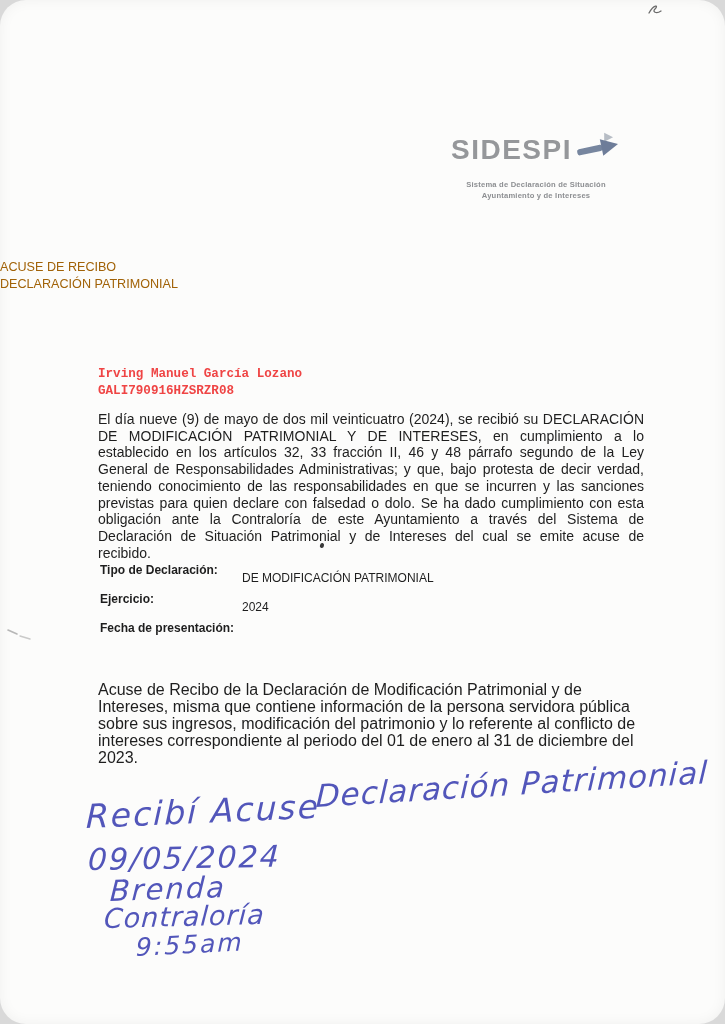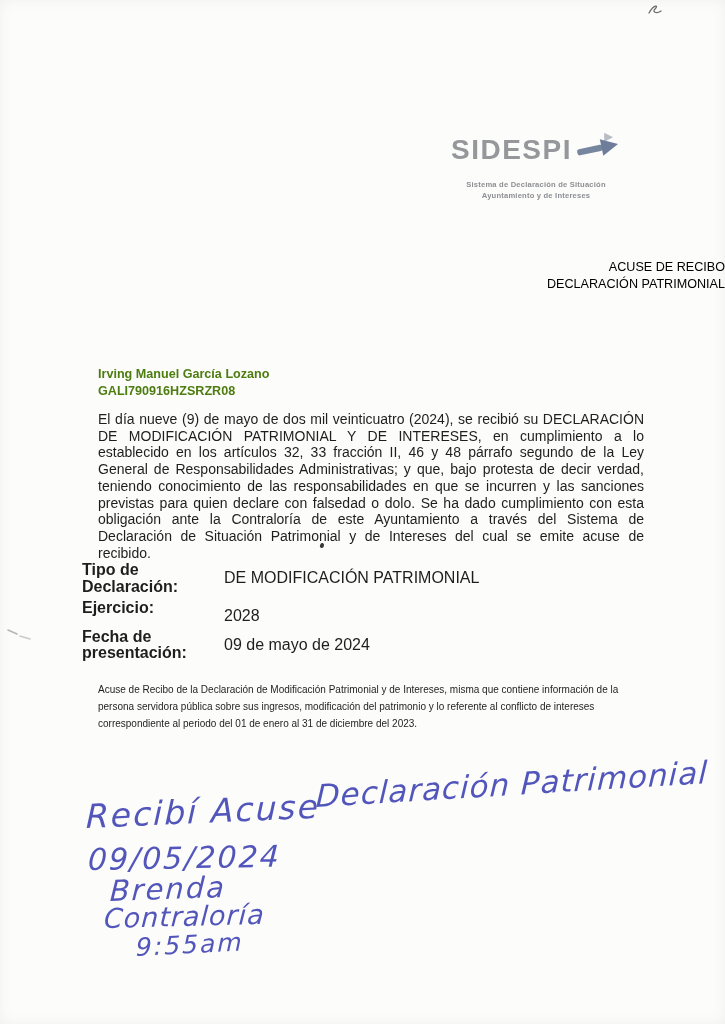--- a/index.html
+++ b/index.html
@@ -9,38 +9,39 @@
   .page {
     position: relative;
     width: 725px;
     height: 1024px;
     margin: 0 auto;
     background: #fcfcfb;
     overflow: hidden;
     box-shadow: inset 0 0 14px rgba(0,0,0,0.05);
     font-family: "Liberation Sans", sans-serif;
     color: #1e1e1e;
+    border-radius: 26px;
   }
 
   
   .logo { position: absolute; left: 447px; top: 134px; width: 178px; text-align: center; }
   .logo-row { display: flex; align-items: center; justify-content: center; }
   .logo-wordmark { font-size: 28px; font-weight: 700; color: #95979a; letter-spacing: 1.5px; }
   .logo-arrow { width: 46px; height: 32px; margin-left: 3px; margin-top: -6px; }
   .logo-tagline { font-size: 7.6px; font-weight: 700; color: #8d8f92; line-height: 1.45; letter-spacing: 0.2px; margin-top: 13px; }
 
   
-  .title-block { position: absolute; top: 259px; left: 0; width: 100%; text-align: right; font-size: 12.6px; line-height: 16.5px; color: #000000; }
-  .recipient { position: absolute; left: 98px; top: 366px; font-size: 12.6px; font-weight: 700; line-height: 16.5px; color: #4d7c0f; }
+  .title-block { position: absolute; top: 259px; left: 0; width: 100%; text-align: left; font-size: 12.6px; line-height: 16.5px; color: #a16207; }
+  .recipient { position: absolute; left: 98px; top: 366px; font-size: 12.6px; font-weight: 700; line-height: 16.5px; color: #ef4444; font-family: Liberation Mono, monospace; }
   .body-par { position: absolute; left: 98px; top: 411px; width: 546px; font-size: 14px; line-height: 16.7px; text-align: justify; }
-  .fields { position: absolute; left: 82px; top: 562px; width: 546px; font-size: 16px; }
+  .fields { position: absolute; left: 100px; top: 562px; width: 546px; font-size: 12px; }
   .field-row { display: flex; line-height: 16.5px; margin-bottom: 4.6px; }
   .field-label { flex: 0 0 142px; font-weight: 700; }
   .field-value { flex: 1; margin-top: 8px; }
-  .closing-par { position: absolute; left: 98px; top: 681px; width: 547px; font-size: 10px; line-height: 17px; }
+  .closing-par { position: absolute; left: 98px; top: 681px; width: 547px; font-size: 16px; line-height: 17px; }
   .org-line { position: absolute; left: 98px; top: 786px; font-size: 12.7px; font-weight: 700; letter-spacing: 0.2px; }
 
   
   .hw {
     position: absolute;
     font-family: "DejaVu Sans", sans-serif;
     font-style: italic;
     color: rgba(58, 63, 176, 0.88);
     white-space: nowrap;
     transform-origin: left center;
@@ -91,25 +92,24 @@
 
   <div class="body-par">El día nueve (9) de mayo de dos mil veinticuatro (2024), se recibió su DECLARACIÓN DE MODIFICACIÓN PATRIMONIAL Y DE INTERESES, en cumplimiento a lo establecido en los artículos 32, 33 fracción II, 46 y 48 párrafo segundo de la Ley General de Responsabilidades Administrativas; y que, bajo protesta de decir verdad, teniendo conocimiento de las responsabilidades en que se incurren y las sanciones previstas para quien declare con falsedad o dolo. Se ha dado cumplimiento con esta obligación ante la Contraloría de este Ayuntamiento a través del Sistema de Declaración de Situación Patrimonial y de Intereses del cual se emite acuse de recibido.</div>
 
   <div class="fields">
     <div class="field-row">
       <span class="field-label">Tipo de Declaración:</span>
       <span class="field-value">DE MODIFICACIÓN PATRIMONIAL</span>
     </div>
     <div class="field-row">
       <span class="field-label">Ejercicio:</span>
-      <span class="field-value">2028</span>
+      <span class="field-value">2024</span>
     </div>
     <div class="field-row">
       <span class="field-label">Fecha de presentación:</span>
-      <span class="field-value">09 de mayo de 2024</span>
     </div>
   </div>
 
   <div class="closing-par">Acuse de Recibo de la Declaración de Modificación Patrimonial y de Intereses, misma que contiene información de la persona servidora pública sobre sus ingresos, modificación del patrimonio y lo referente al conflicto de intereses correspondiente al periodo del 01 de enero al 31 de diciembre del 2023.</div>
 
 
   <div class="hw hw-1a">Recibí Acuse</div>
   <div class="hw hw-1b">Declaración Patrimonial</div>
   <div class="hw hw-2">09/05/2024</div>
   <div class="hw hw-3">Brenda</div>

